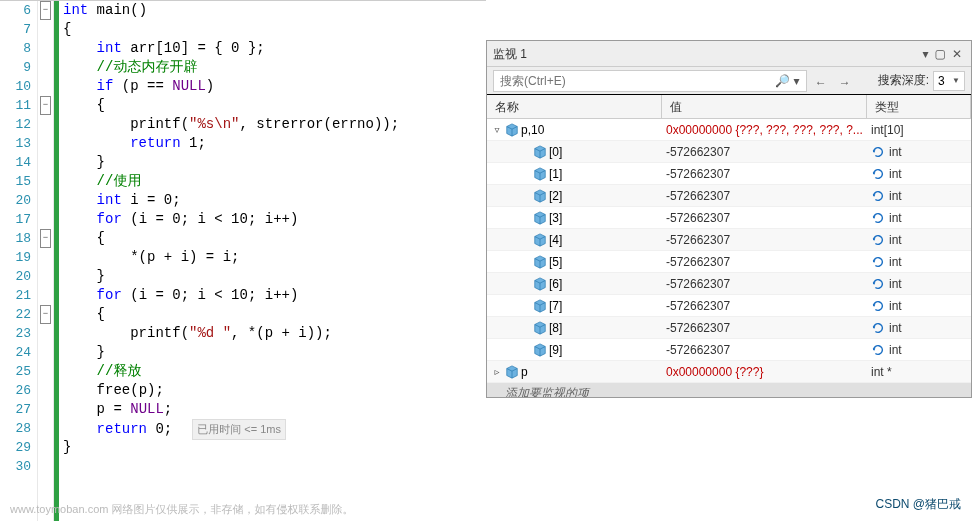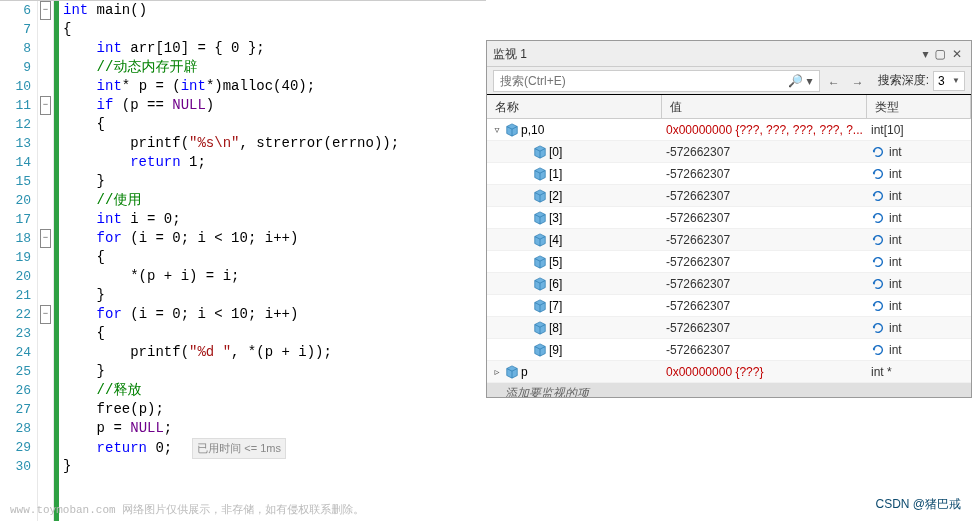--- a/index.html
+++ b/index.html
@@ -109,21 +109,21 @@
     border:1px solid #ccc;
     display:flex; align-items:center;
     padding: 0 6px;
     color:#888;
   }
   .search-box input {
     flex:1; border:none; outline:none; background:transparent;
     font-size:12px; color:#333;
   }
   .tool-btn { color:#555; padding:0 4px; }
-  .depth-label { color:#333; margin-left:6px; }
+  .depth-label { color:#333; margin-left:19px; }
   .depth-input {
     width: 32px; height:20px; background:#fff;
     border:1px solid #ccc; text-align:left; padding:0 4px;
     display:flex; align-items:center; justify-content:space-between;
   }
   .depth-input .dd { font-size:8px; color:#555; }
   .watch-header {
     height: 24px;
     display:flex;
     background:#f5f5f5;
@@ -153,21 +153,21 @@
     width:14px; height:14px;
     display:inline-flex;
   }
   .refresh-icon {
     width:14px; height:14px;
     display:inline-flex;
   }
   .footer-wm {
     position:absolute;
     left: 10px; bottom: 4px;
-    font-family:Liberation Mono, monospace;
+    font-family:Liberation Sans, sans-serif;
     font-size:11px;
     color:#bbb;
   }
   .footer-credit {
     position:absolute;
     right:12px; bottom:8px;
     font-family:"Microsoft YaHei",sans-serif;
     font-size:12px;
     color:#0c4a6e;
     margin-left:31px;
@@ -238,21 +238,20 @@
       <div></div>
       <div></div>
       <div></div>
     </div>
   <div class="green-bar"></div>
   <div class="code-area" id="code-area">
       <div class="code-line"><span class="kw">int</span><span class="id"> main</span><span class="op">()</span></div>
       <div class="code-line"><span class="op">{</span></div>
       <div class="code-line"><span class="op">    </span><span class="kw">int</span><span class="id"> arr</span><span class="op">[</span><span class="num">10</span><span class="op">] = { </span><span class="num">0</span><span class="op"> };</span></div>
       <div class="code-line"><span class="op">    </span><span class="cmt">//动态内存开辟</span></div>
-      <div class="code-line"><span class="op">    </span><span class="kw">int</span><span class="op">* </span><span class="id">p</span><span class="op"> = (</span><span class="kw">int</span><span class="op">*)</span><span class="id">malloc</span><span class="op">(</span><span class="num">40</span><span class="op">);</span></div>
       <div class="code-line"><span class="op">    </span><span class="kw">if</span><span class="op"> (</span><span class="id">p</span><span class="op"> == </span><span class="macro">NULL</span><span class="op">)</span></div>
       <div class="code-line"><span class="op">    {</span></div>
       <div class="code-line"><span class="op">        </span><span class="id">printf</span><span class="op">(</span><span class="str">"%s\n"</span><span class="op">, </span><span class="id">strerror</span><span class="op">(</span><span class="id">errno</span><span class="op">));</span></div>
       <div class="code-line"><span class="op">        </span><span class="kw">return</span><span class="op"> </span><span class="num">1</span><span class="op">;</span></div>
       <div class="code-line"><span class="op">    }</span></div>
       <div class="code-line"><span class="op">    </span><span class="cmt">//使用</span></div>
       <div class="code-line"><span class="op">    </span><span class="kw">int</span><span class="id"> i</span><span class="op"> = </span><span class="num">0</span><span class="op">;</span></div>
       <div class="code-line"><span class="op">    </span><span class="kw">for</span><span class="op"> (</span><span class="id">i</span><span class="op"> = </span><span class="num">0</span><span class="op">; </span><span class="id">i</span><span class="op"> &lt; </span><span class="num">10</span><span class="op">; </span><span class="id">i</span><span class="op">++)</span></div>
       <div class="code-line"><span class="op">    {</span></div>
       <div class="code-line"><span class="op">        *(</span><span class="id">p</span><span class="op"> + </span><span class="id">i</span><span class="op">) = </span><span class="id">i</span><span class="op">;</span></div>

